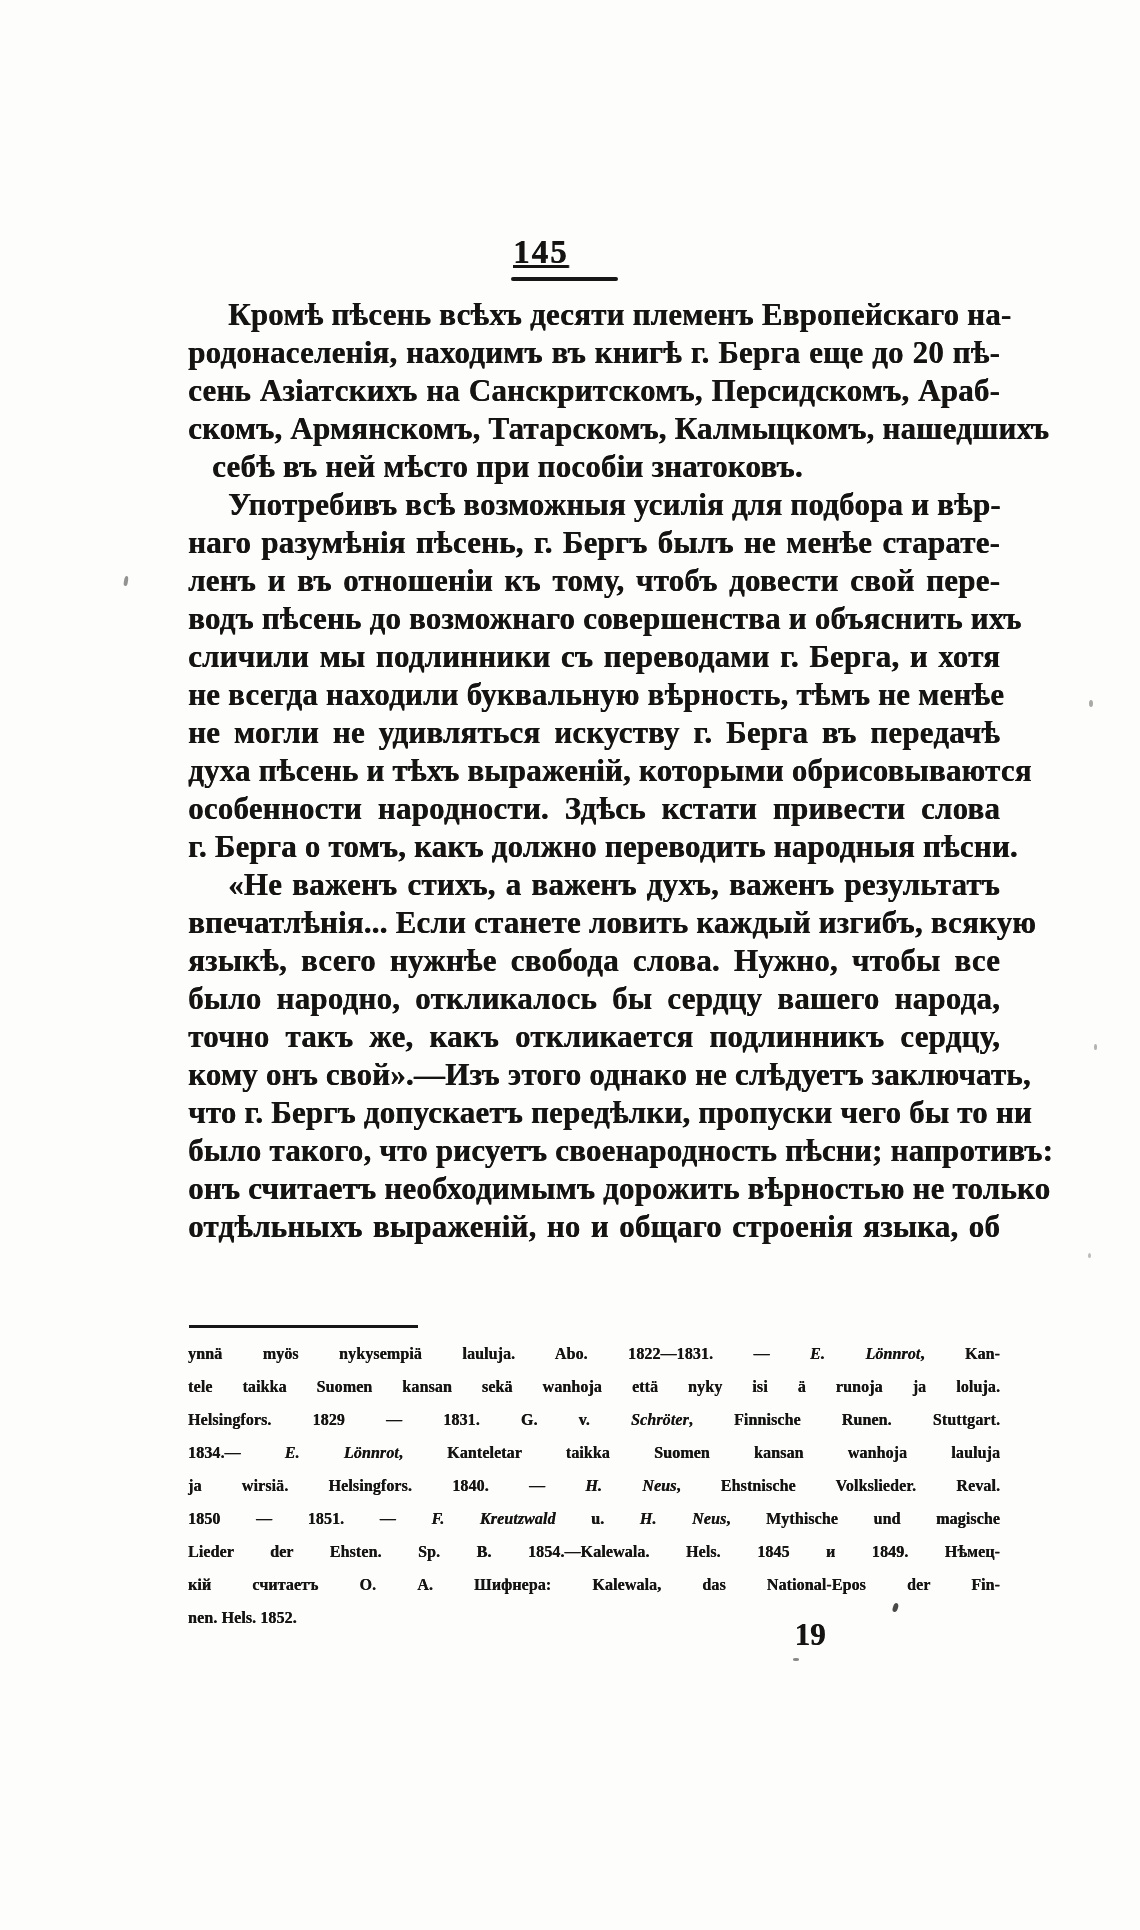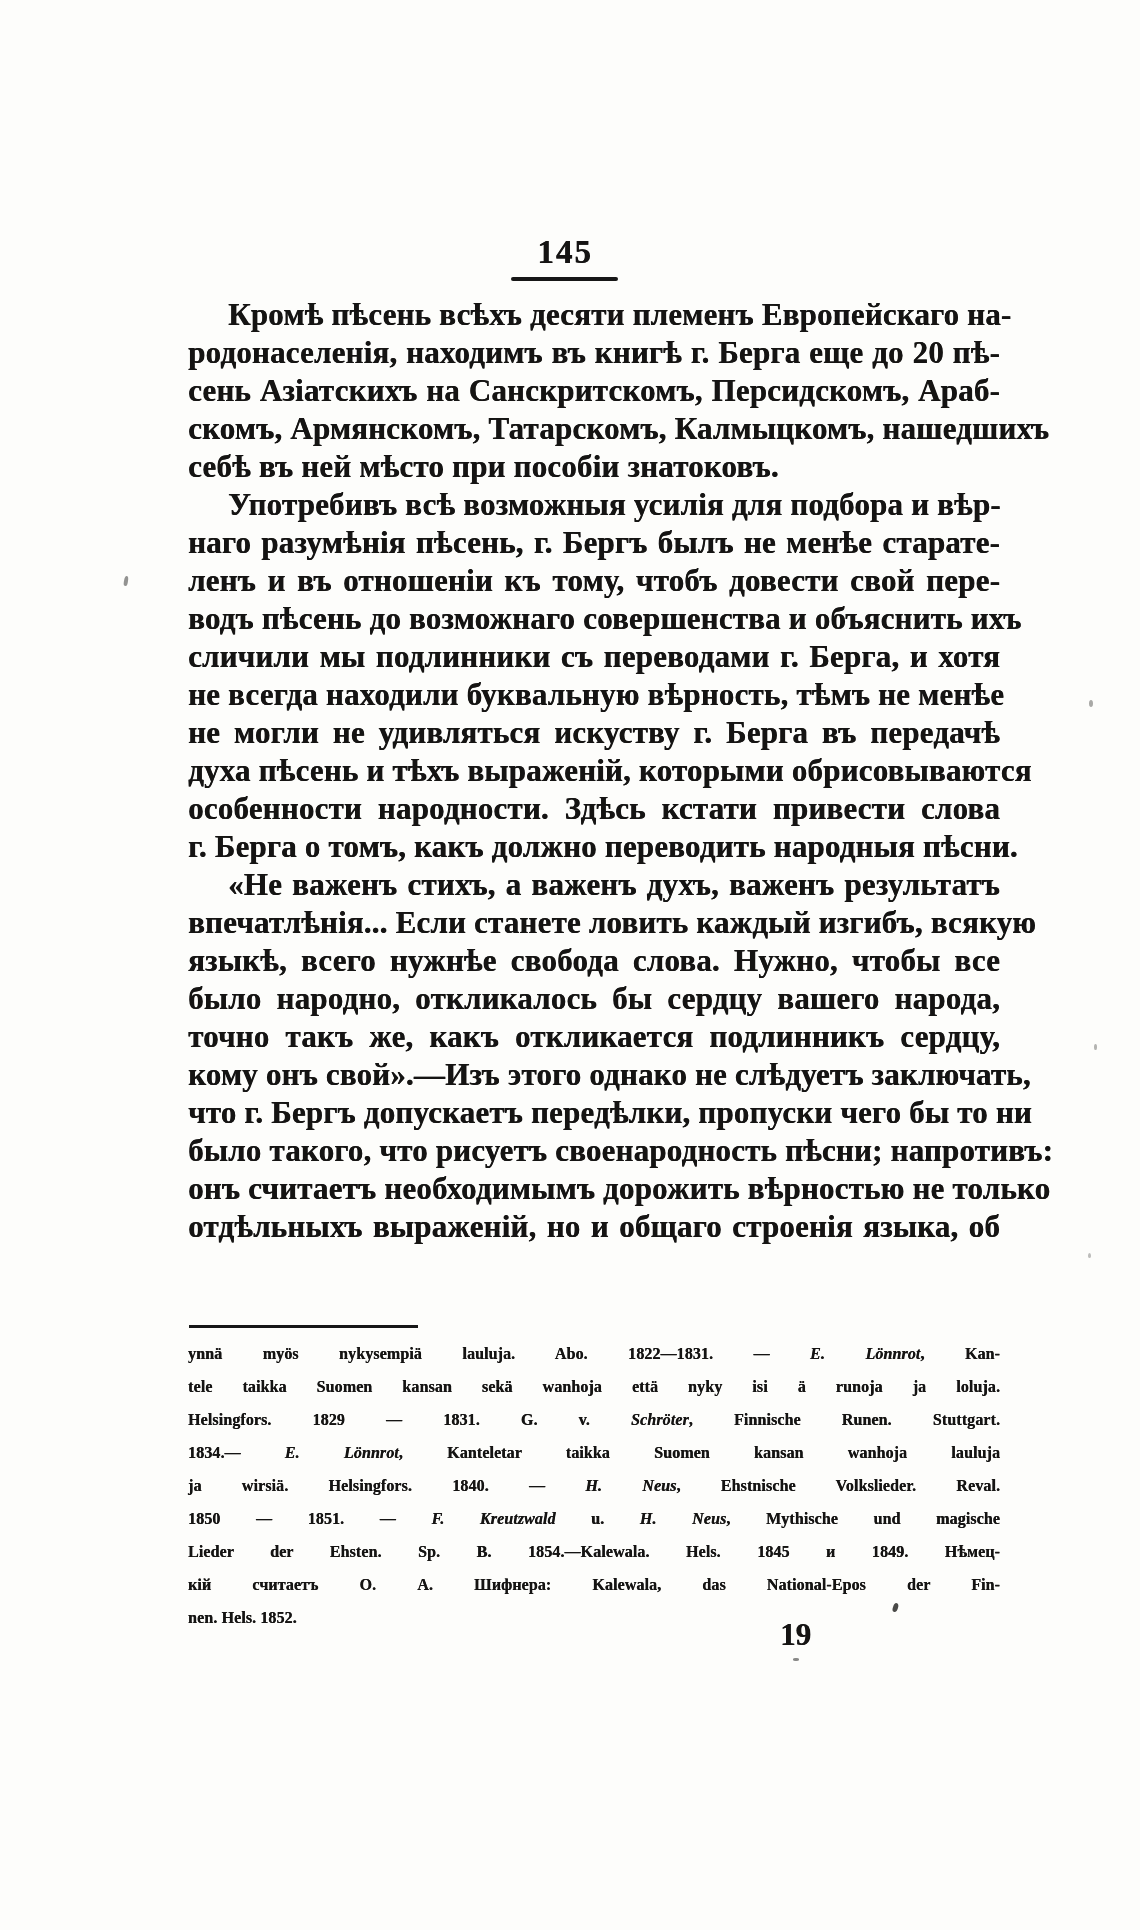--- a/index.html
+++ b/index.html
@@ -10,61 +10,62 @@
   }
   .page {
     position: relative;
     width: 1140px; height: 1930px;
     background: #fdfdfb;
     color: #151413;
     overflow: hidden;
   }
   .header-num {
     position: absolute; left: 513px; top: 234px; width: 104px;
-    text-align: center;
+    text-align: left;
     font-size: 33px; font-weight: bold; letter-spacing: 2px;
     text-shadow: 0.5px 0 0 #151413;
+    text-decoration: underline;
   }
   .header-rule {
     position: absolute; left: 511px; top: 277px; width: 107px; height: 4px;
     background: #171717; border-radius: 2px;
   }
   .main-text {
     position: absolute; left: 188px; top: 296px; width: 812px;
     font-size: 31px; font-weight: bold; line-height: 38px;
     letter-spacing: 0.2px;
     text-shadow: 0.4px 0 0 #1a1918;
   }
   .line {
     text-align: justify;
     text-align-last: justify;
     white-space: nowrap;
   }
   .line.indent { text-indent: 40px; }
-  .line.last { text-align-last: left; }
+  .line.last { text-align-last: left; margin-left: 24px; }
   .footnote-rule {
     position: absolute; left: 189px; top: 1325px; width: 229px; height: 3px;
     background: #171717;
   }
   .footnote-text {
     position: absolute; left: 188px; top: 1337px; width: 812px;
     font-size: 16px; font-weight: bold; line-height: 33px;
     letter-spacing: 0.1px;
     text-shadow: 0.3px 0 0 #1a1918;
   }
   .fline {
     text-align: justify;
     text-align-last: justify;
     white-space: nowrap;
   }
   .fline.last { text-align-last: left; }
   .it { font-style: italic; }
   .signature {
     position: absolute; left: 780px; top: 1617px; width: 60px;
-    text-align: left;
+    text-align: center;
     font-size: 31px; font-weight: bold;
     text-shadow: 0.5px 0 0 #151413;
   }
   .speck { position: absolute; background: #2a2a28; border-radius: 60% 60% 50% 50%; }
   .speck.s1 { left: 893px; top: 1603px; width: 5px; height: 9px; transform: rotate(18deg); opacity: .85; }
   .speck.s2 { left: 124px; top: 576px; width: 4px; height: 10px; transform: rotate(10deg); opacity: .5; }
   .speck.s3 { left: 1089px; top: 700px; width: 4px; height: 7px; opacity: .4; }
   .speck.s4 { left: 1094px; top: 1044px; width: 3px; height: 6px; opacity: .35; }
   .speck.s5 { left: 793px; top: 1658px; width: 6px; height: 3px; border-radius: 40%; opacity: .55; }
   .speck.s6 { left: 1088px; top: 1253px; width: 3px; height: 5px; opacity: .3; }

